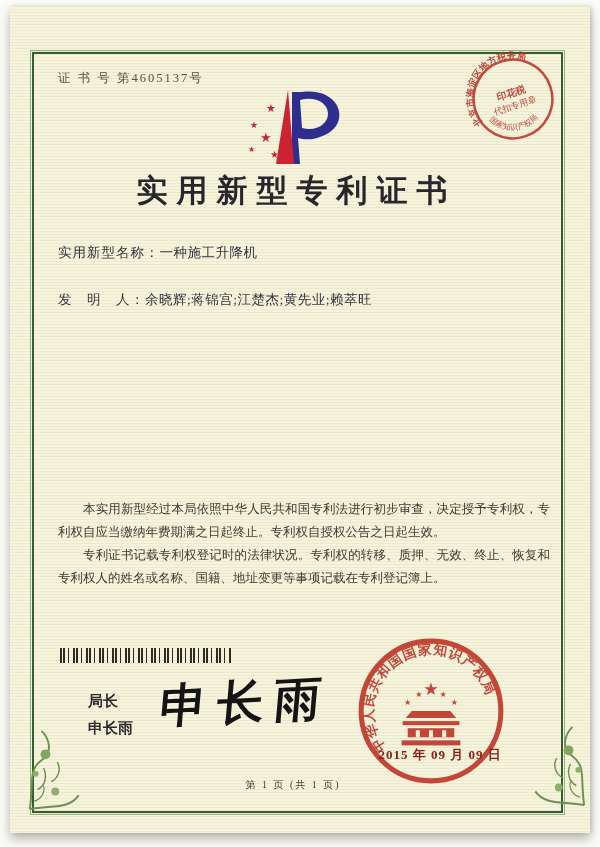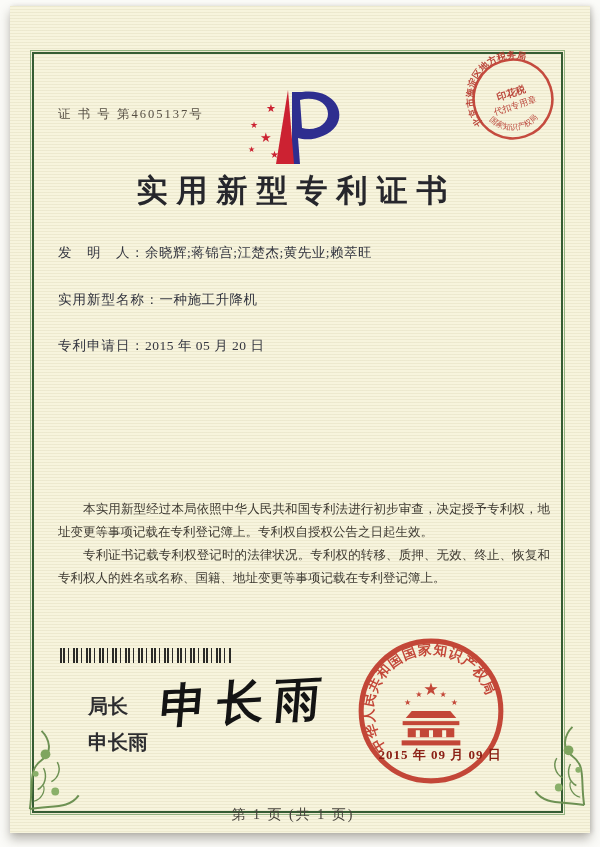--- a/index.html
+++ b/index.html
@@ -14,57 +14,57 @@
   }
   .frame{
     position:absolute;left:22px;top:46px;right:27px;bottom:20px;
     border:2px solid #355c33;
     outline:1px solid #93b381;
     outline-offset:1px;
     pointer-events:none;
   }
   .cert-no{
     position:absolute;left:48px;top:64px;
-    font-size:12.5px;letter-spacing:2px;color:#564f44;margin-top:36px;
+    font-size:12.5px;letter-spacing:2px;color:#564f44;
   }
   .logo{position:absolute;left:238px;top:80px;width:110px;height:84px;}
   .title{
     position:absolute;left:23px;right:30px;top:164px;text-align:center;
     font-size:31px;font-weight:bold;letter-spacing:9px;color:#26262c;
     font-family:"Liberation Serif","DejaVu Serif",serif;
   }
   .fields{position:absolute;left:48px;top:238px;right:50px;}
   .field-row{height:46.5px;font-size:13.5px;color:#343640;}
   .field-row .lbl{letter-spacing:1px;}
   .field-row .val{letter-spacing:0.5px;}
   .paras{
     position:absolute;left:48px;top:492px;width:492px;
     font-size:12.5px;line-height:1.85;color:#3e3a32;text-align:justify;
   }
   .paras p{margin:0;text-indent:2em;}
   .barcode{
     position:absolute;left:50px;top:642px;width:172px;height:15px;
     background:repeating-linear-gradient(90deg,#2b2b28 0 2px,rgba(0,0,0,0) 2px 3px,#2b2b28 3px 5px,rgba(0,0,0,0) 5px 8px,#2b2b28 8px 9px,rgba(0,0,0,0) 9px 13px);
   }
-  .signer{position:absolute;left:78px;top:682px;font-size:20px;color:#2d2d30;font-weight:bold;line-height:1.8;}
+  .signer{position:absolute;left:78px;top:682px;font-size:15px;color:#2d2d30;font-weight:bold;line-height:1.8;}
   .signature{
     position:absolute;left:150px;top:664px;width:220px;
     font-size:47px;font-weight:bold;color:#141414;letter-spacing:10px;
     transform:rotate(-3deg) skewX(-8deg);
     font-family:"DejaVu Serif","Liberation Serif",serif;
   }
   .tax-stamp{position:absolute;left:444px;top:34px;width:118px;height:118px;transform:rotate(-18deg);opacity:0.9;}
   .main-seal{position:absolute;left:340px;top:624px;width:162px;height:162px;opacity:0.93;}
   .seal-date{
     position:absolute;left:350px;top:740px;width:160px;text-align:center;
     font-size:13px;font-weight:bold;color:#8b2015;letter-spacing:1px;
   }
   .footer{
     position:absolute;left:6px;right:20px;top:772px;text-align:center;
-    font-size:14px;color:#45413a;letter-spacing:2px;margin-top:28px;
+    font-size:10px;color:#45413a;letter-spacing:2px;
   }
   .orn{position:absolute;width:88px;height:92px;}
   .orn-bl{left:12px;top:716px;}
   .orn-br{left:494px;top:712px;transform:scaleX(-1);}
 </style>
 </head>
 <body>
 
 <div class="shot">
   <div class="paper">
@@ -101,32 +101,29 @@
         <text x="12" y="56" font-size="13">★</text>
         <text x="0" y="66" font-size="8">★</text>
         <text x="22" y="72" font-size="10">★</text>
       </g>
     </svg>
 
     <div class="title">实用新型专利证书</div>
 
     <div class="fields">
       <div class="field-row">
-        <span class="lbl">发　明　人：</span><span class="val">余晓辉;蒋锦宫;江楚杰;黄先业;赖萃旺</span>
-      </div>
-      <div class="field-row">
         <span class="lbl">实用新型名称：</span><span class="val">一种施工升降机</span>
       </div>
       <div class="field-row">
-        <span class="lbl">专利申请日：</span><span class="val">2015 年 05 月 20 日</span>
+        <span class="lbl">发　明　人：</span><span class="val">余晓辉;蒋锦宫;江楚杰;黄先业;赖萃旺</span>
       </div>
     </div>
 
     <div class="paras">
-      <p>本实用新型经过本局依照中华人民共和国专利法进行初步审查，决定授予专利权，地址变更等事项记载在专利登记簿上。专利权自授权公告之日起生效。</p>
+      <p>本实用新型经过本局依照中华人民共和国专利法进行初步审查，决定授予专利权，专利权自应当缴纳年费期满之日起终止。专利权自授权公告之日起生效。</p>
       <p>专利证书记载专利权登记时的法律状况。专利权的转移、质押、无效、终止、恢复和专利权人的姓名或名称、国籍、地址变更等事项记载在专利登记簿上。</p>
     </div>
 
     <div class="barcode"></div>
 
     <div class="signer">
       <div>局长</div>
       <div>申长雨</div>
     </div>
 

